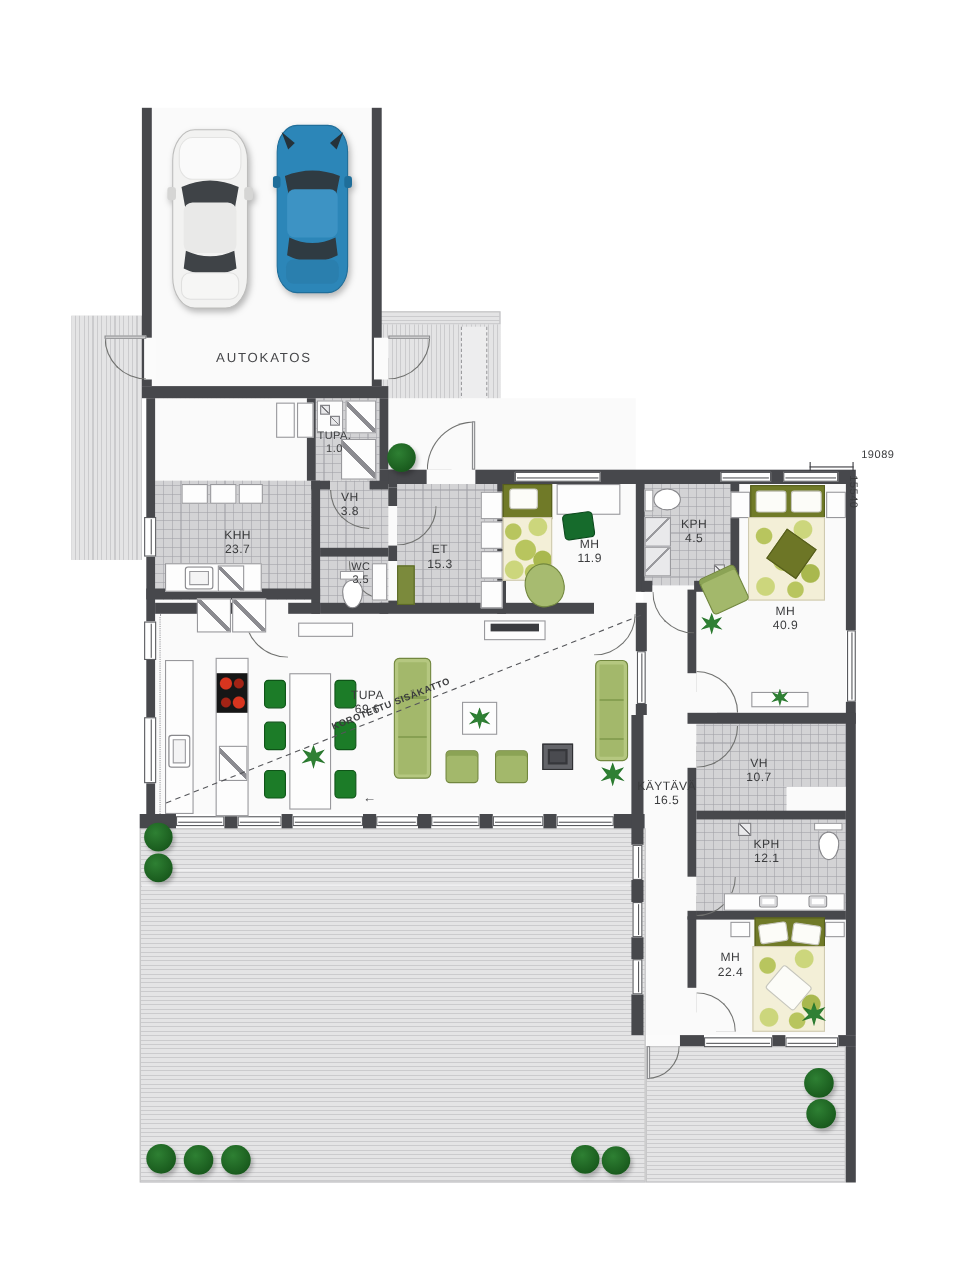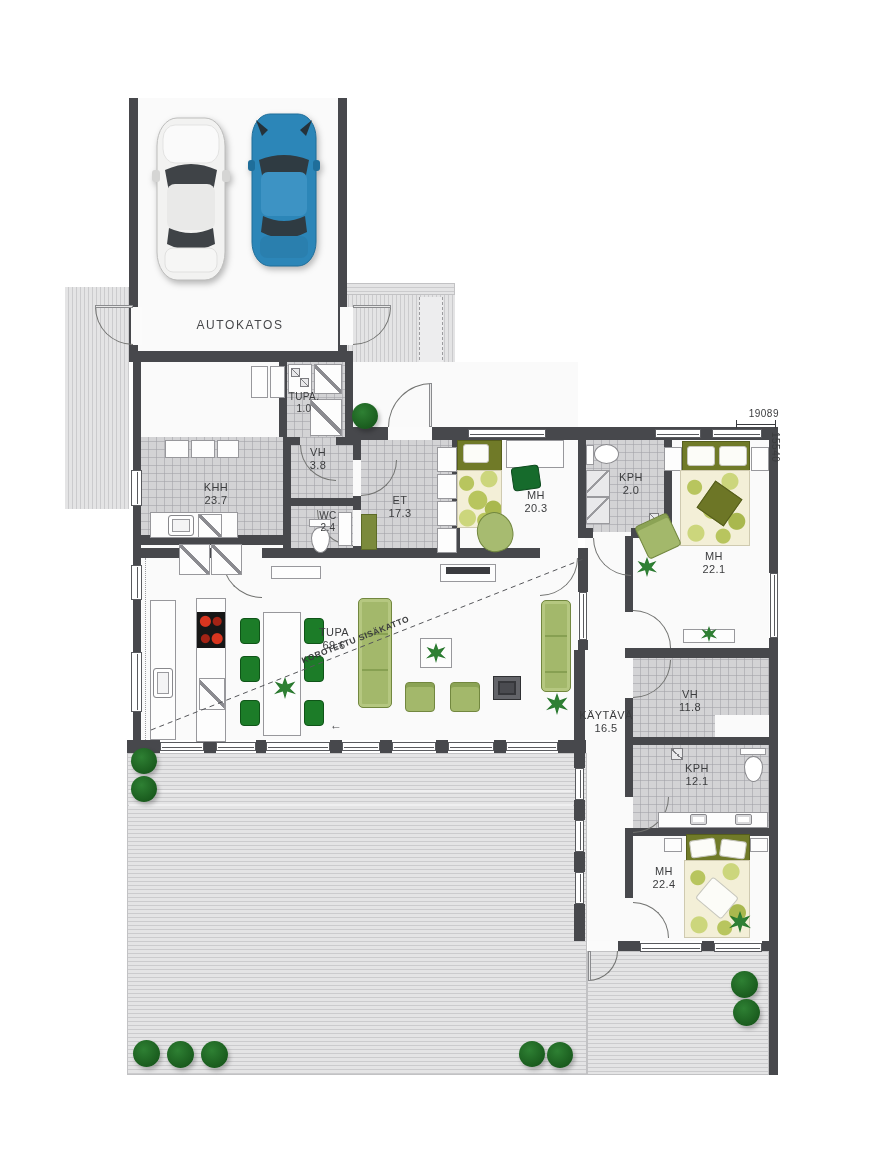--- a/index.html
+++ b/index.html
@@ -339,56 +339,56 @@
   <div class="rlabel" style="left:318px;top:459px">
     <span>VH</span>
     <span>3.8</span>
   </div>
   <div class="rlabel" style="left:216px;top:494px">
     <span>KHH</span>
     <span>23.7</span>
   </div>
   <div class="rlabel small" style="left:328px;top:522px">
     <span>WC</span>
-    <span>2.4</span>
+    <span>3.5</span>
   </div>
   <div class="rlabel" style="left:400px;top:507px">
     <span>ET</span>
-    <span>17.3</span>
+    <span>15.3</span>
   </div>
   <div class="rlabel" style="left:536px;top:502px">
     <span>MH</span>
-    <span>20.3</span>
+    <span>11.9</span>
   </div>
   <div class="rlabel" style="left:631px;top:484px">
     <span>KPH</span>
-    <span>2.0</span>
+    <span>4.5</span>
   </div>
   <div class="rlabel" style="left:714px;top:563px">
     <span>MH</span>
-    <span>22.1</span>
+    <span>40.9</span>
   </div>
   <div class="rlabel" style="left:334px;top:639px">
     <span>TUPA</span>
     <span>69.6</span>
   </div>
   <div class="rlabel" style="left:606px;top:722px">
     <span>KÄYTÄVÄ</span>
     <span>16.5</span>
   </div>
   <div class="rlabel" style="left:690px;top:701px">
     <span>VH</span>
-    <span>11.8</span>
+    <span>10.7</span>
   </div>
   <div class="rlabel" style="left:697px;top:775px">
     <span>KPH</span>
     <span>12.1</span>
   </div>
   <div class="rlabel" style="left:664px;top:878px">
     <span>MH</span>
     <span>22.4</span>
   </div>
 
   <div class="ceiling-note" style="left:300px;top:656px">KOROTETTU SISÄKATTO</div>
   <div class="stepArrow" style="left:330px;top:718px">←</div>
-  <div class="dim" style="left:733px;top:408px;width:46px;text-align:right">19089</div>
+  <div class="dim" style="left:775px;top:408px;width:46px;text-align:center">19089</div>
   <div class="dim" style="left:781px;top:432px;transform:rotate(90deg);transform-origin:0 0">15540</div>
 </div>
 
 </body></html>

